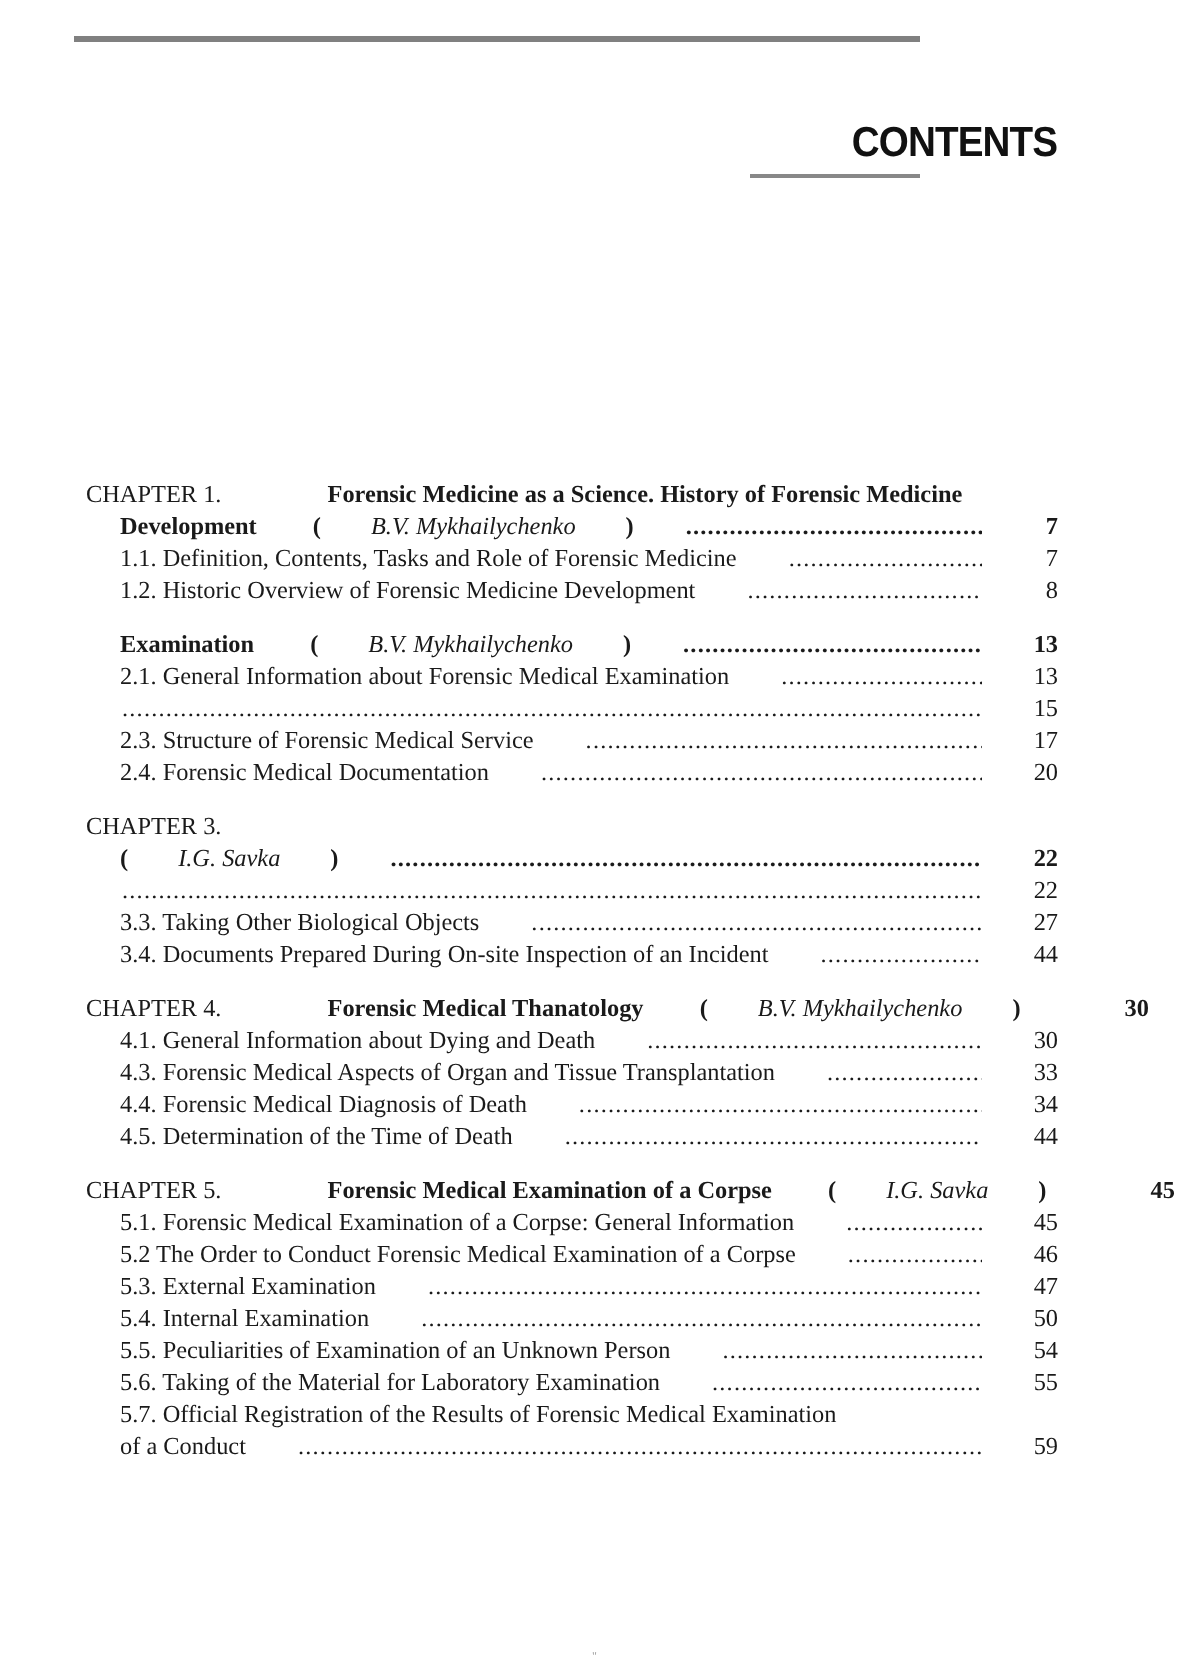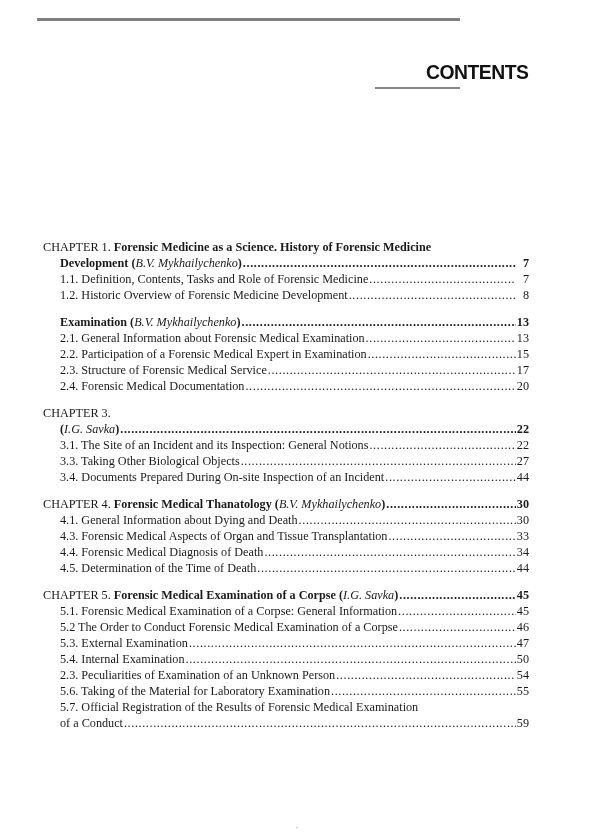--- a/index.html
+++ b/index.html
@@ -4,21 +4,21 @@
 <style>
   html, body { margin:0; padding:0; background:#ffffff; }
   body { width:600px; height:832px; position:relative; overflow:hidden;
          font-family:"Liberation Serif", serif; color:#1a1a1a; }
   .top-rule { position:absolute; left:37px; top:18px; width:423px; height:3px; background:#808080; }
   .title { position:absolute; right:72px; top:60px; font-family:"Liberation Sans", sans-serif;
            font-weight:bold; font-size:21px; letter-spacing:-0.5px; color:#111; transform:scaleX(0.92); transform-origin:right; }
   .title-rule { position:absolute; left:375px; top:87px; width:85px; height:2px; background:#888; }
   .toc { position:absolute; left:43px; top:239px; width:486px; font-size:12.2px; line-height:16px; }
   .chapter { margin-bottom:11px; }
-  .line { display:flex; align-items:baseline; white-space:nowrap; }
+  .line { display:flex; align-items:baseline; white-space:nowrap;gap:25px; }
   .indent { padding-left:17px;font-family:Liberation Serif, serif; }
   .leader { flex:1; overflow:hidden; margin:0 1px; }
   .leader::after { content:"........................................................................................................................................................................................................................."; letter-spacing:0.6px; }
   .bold { font-weight:bold; }
   .ital { font-style:italic; font-weight:normal; }
   .page { text-align:right; min-width:12px; }
   .footer-mark { position:absolute; left:296px; top:826px; font-size:6px; color:#999; }
 </style>
 </head>
 <body>
@@ -51,21 +51,20 @@
   <div class="chapter">
     <div class="line indent bold">
       <span>Examination</span>&nbsp;(<span class="ital">B.V. Mykhailychenko</span>)<span class="leader"></span><span class="page">13</span>
     </div>
     <div class="line indent">
         <span>2.1. General Information about Forensic Medical Examination</span>
         <span class="leader"></span>
         <span class="page">13</span>
       </div>
     <div class="line indent">
-        <span>2.2. Participation of a Forensic Medical Expert in Examination</span>
         <span class="leader"></span>
         <span class="page">15</span>
       </div>
     <div class="line indent">
         <span>2.3. Structure of Forensic Medical Service</span>
         <span class="leader"></span>
         <span class="page">17</span>
       </div>
     <div class="line indent">
         <span>2.4. Forensic Medical Documentation</span>
@@ -75,21 +74,20 @@
   </div>
 
   <div class="chapter">
     <div class="line">
       <span>CHAPTER 3.</span>&nbsp;
     </div>
     <div class="line indent bold">
       (<span class="ital">I.G. Savka</span>)<span class="leader"></span><span class="page">22</span>
     </div>
     <div class="line indent">
-        <span>3.1. The Site of an Incident and its Inspection: General Notions</span>
         <span class="leader"></span>
         <span class="page">22</span>
       </div>
     <div class="line indent">
         <span>3.3. Taking Other Biological Objects</span>
         <span class="leader"></span>
         <span class="page">27</span>
       </div>
     <div class="line indent">
         <span>3.4. Documents Prepared During On-site Inspection of an Incident</span>
@@ -142,21 +140,21 @@
         <span>5.3. External Examination</span>
         <span class="leader"></span>
         <span class="page">47</span>
       </div>
     <div class="line indent">
         <span>5.4. Internal Examination</span>
         <span class="leader"></span>
         <span class="page">50</span>
       </div>
     <div class="line indent">
-        <span>2.3. Peculiarities of Examination of an Unknown Person</span>
+        <span>5.5. Peculiarities of Examination of an Unknown Person</span>
         <span class="leader"></span>
         <span class="page">54</span>
       </div>
     <div class="line indent">
         <span>5.6. Taking of the Material for Laboratory Examination</span>
         <span class="leader"></span>
         <span class="page">55</span>
       </div>
     <div>
       <div class="line indent">

